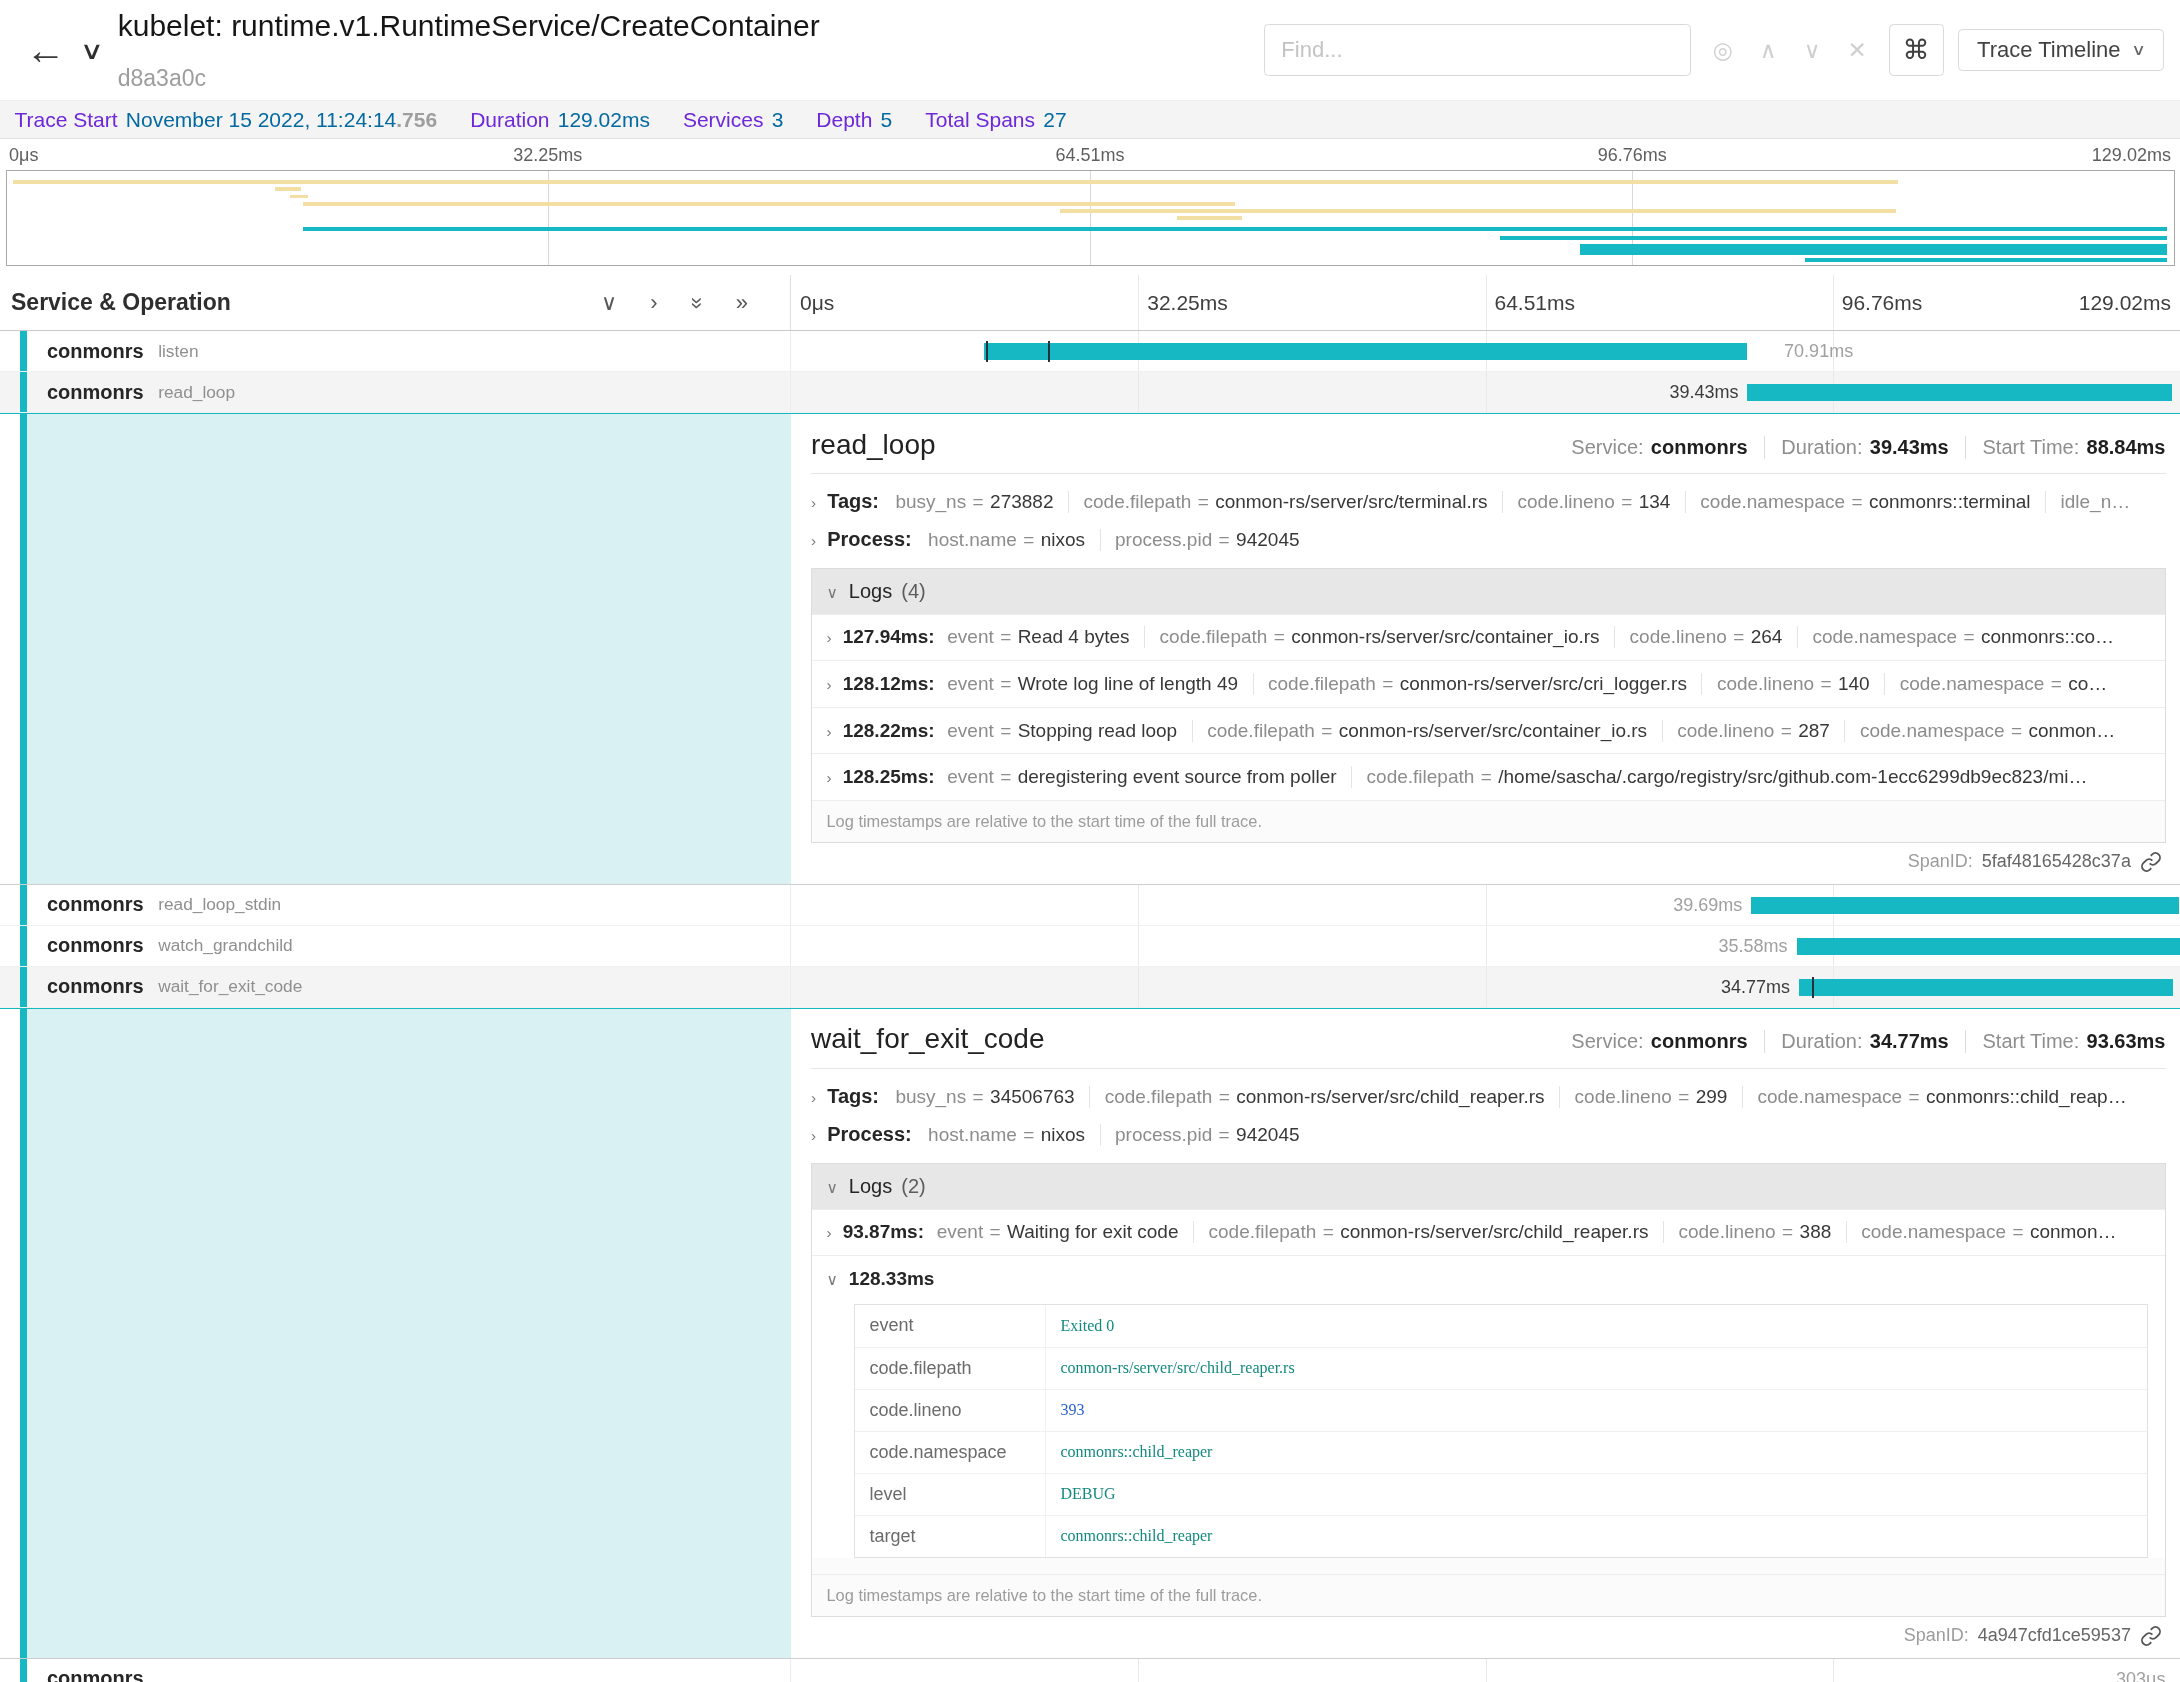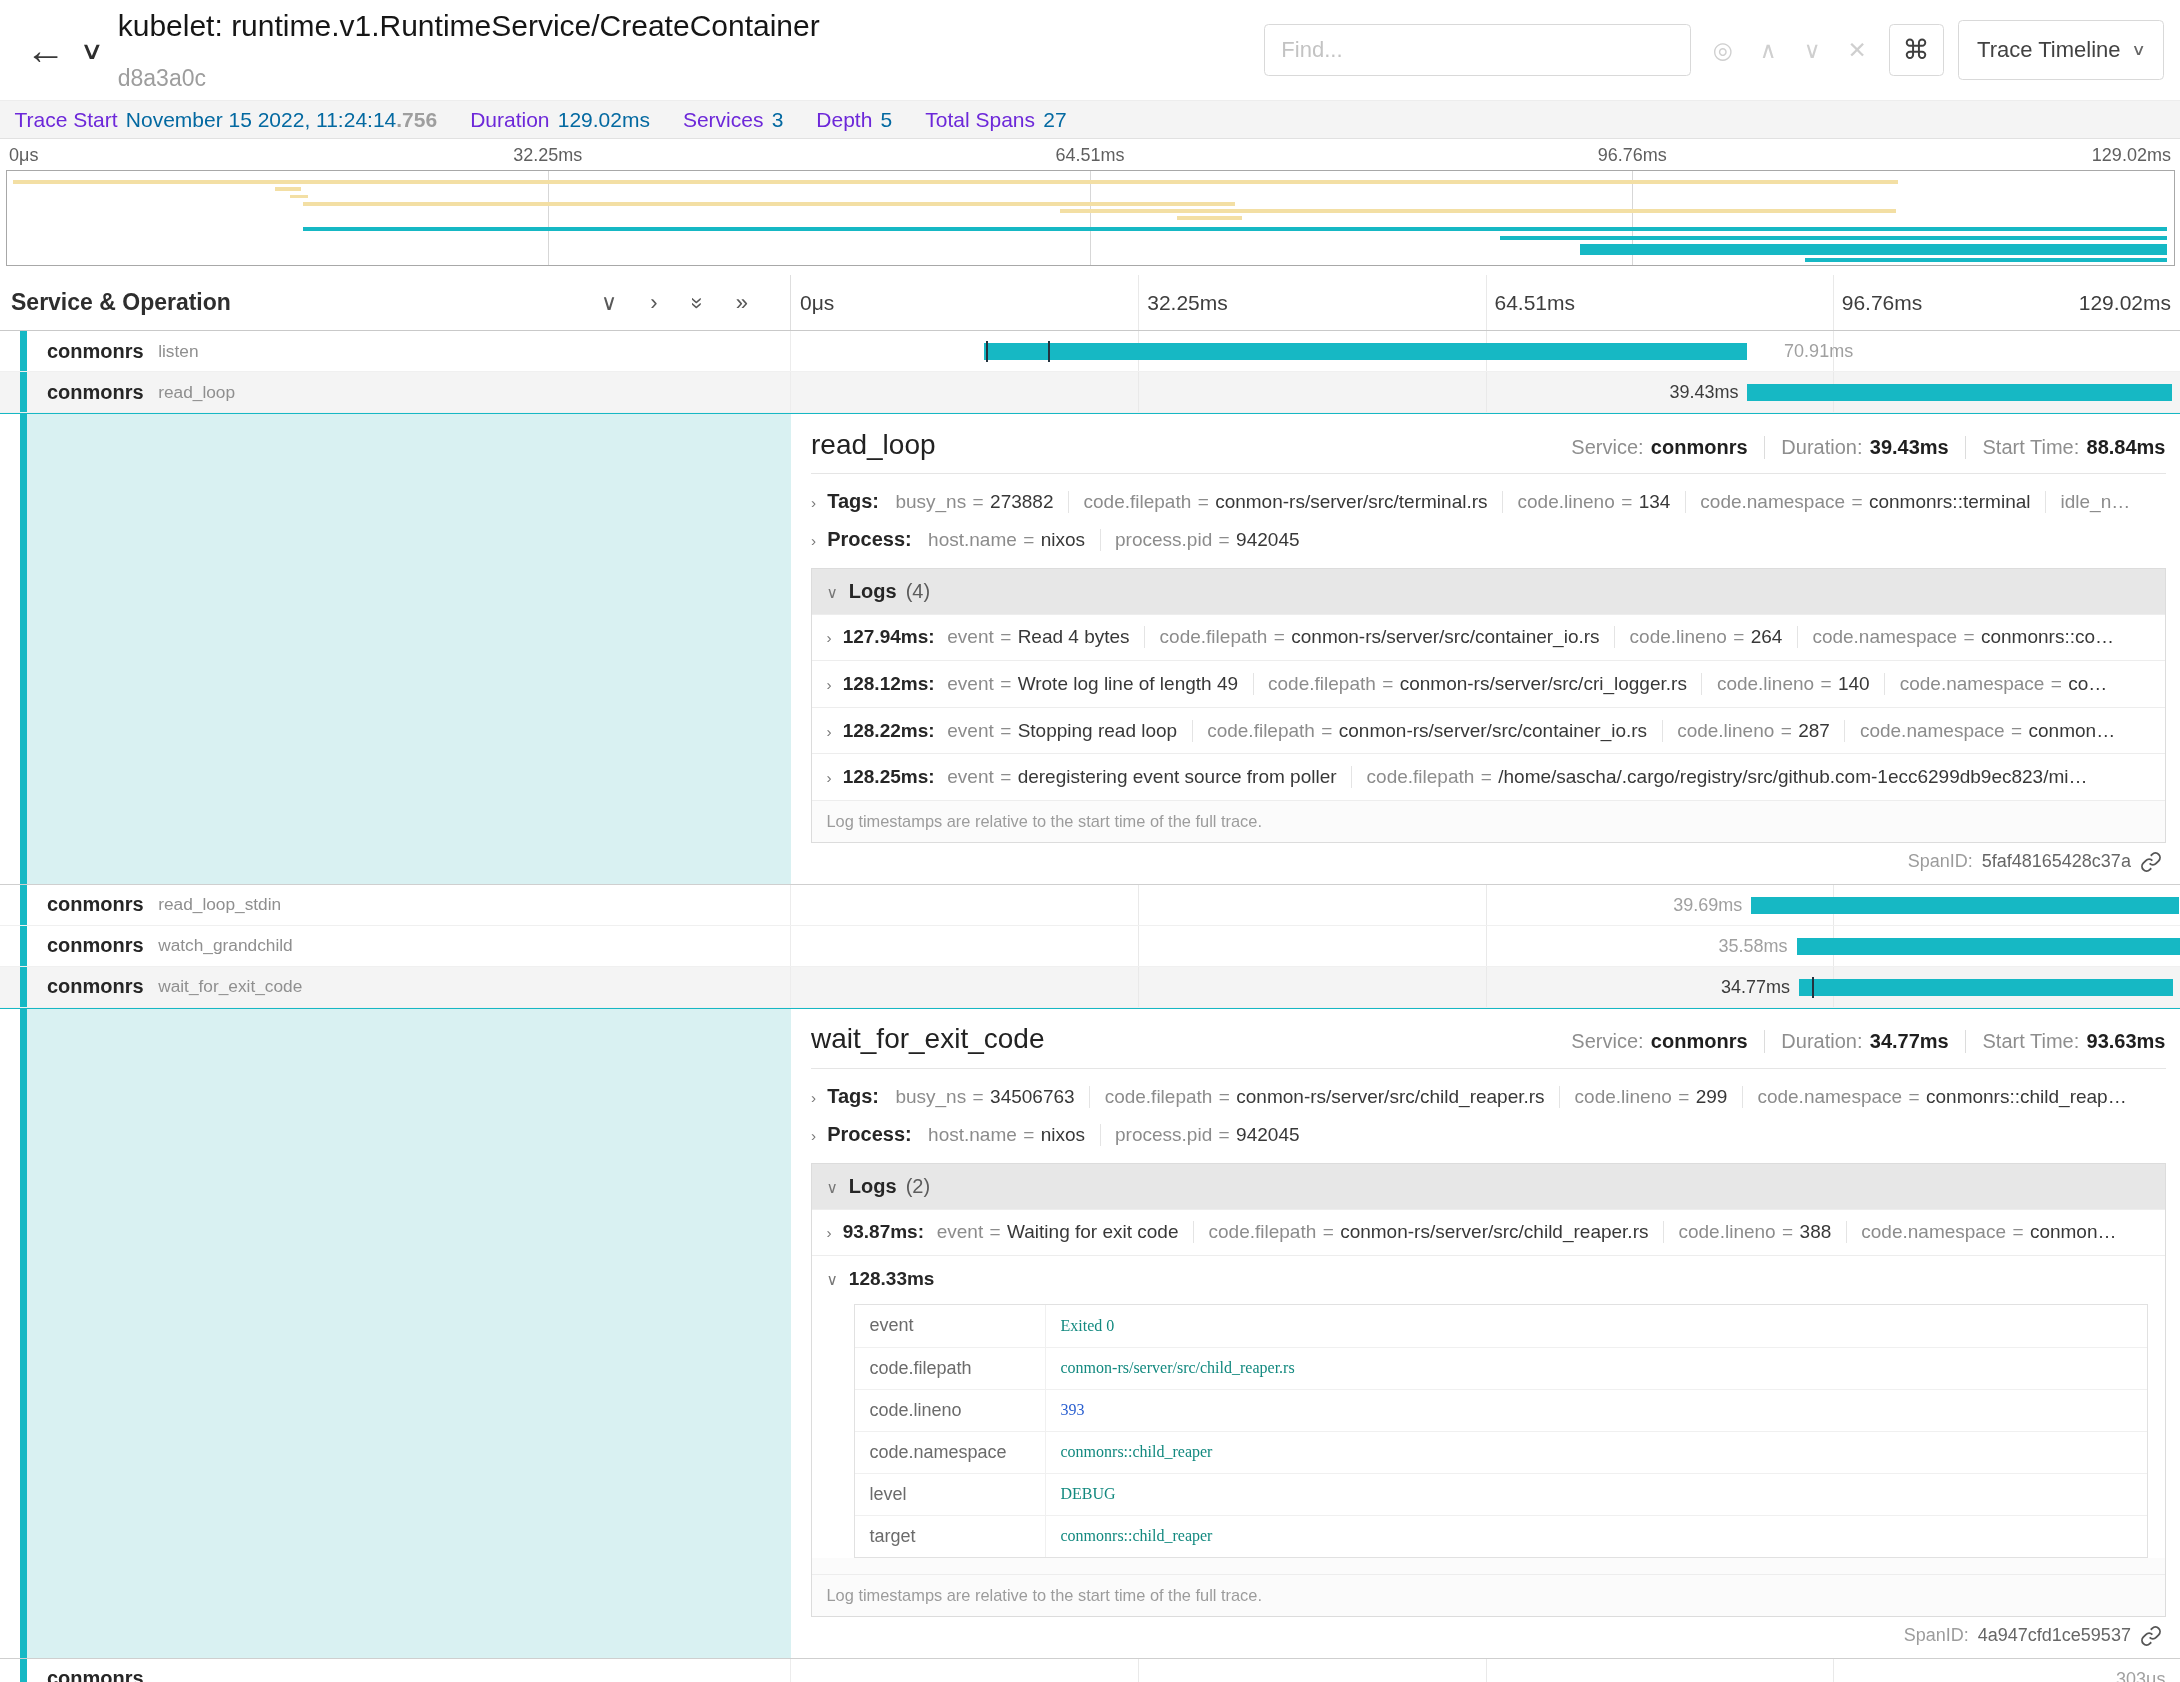--- a/index.html
+++ b/index.html
@@ -13,21 +13,21 @@
   .hdr-caret{font-size:24.5px;color:#2e2e2e;margin:0 16.4px 0 9px;display:inline-block;cursor:pointer;transform:scaleX(1.35)}
   .titles{line-height:1.15}
   .trace-title{font-size:30px;font-weight:500;color:#161616}
   .trace-id{font-size:23px;color:#9d9d9d;margin-top:21px}
   .hdr-right{margin-left:auto;display:flex;align-items:center;gap:14.5px}
   .find-input{width:427px;height:52px;border:0.9px solid #d9d9d9;border-radius:4.5px;font-size:22px;padding:0 16.4px;color:#444;outline:none}
   .find-input::placeholder{color:#c3c3c3}
   .find-icons{display:flex;align-items:center;gap:27px;font-size:23px;color:#cfcfcf;margin:0 7.3px}
   .find-icons span{cursor:pointer}
   .key-btn{width:55px;height:52px;border:0.9px solid #d9d9d9;border-radius:4.5px;font-size:27px;color:#3f3f3f;display:flex;align-items:center;justify-content:center;background:#fff}
-  .view-btn{height:60px;border:0.9px solid #d9d9d9;border-radius:4.5px;font-size:22px;color:#424242;padding:12px 18px;display:flex;align-items:center;gap:12.7px;background:#fff}
+  .view-btn{height:42px;border:0.9px solid #d9d9d9;border-radius:4.5px;font-size:22px;color:#424242;padding:12px 18px;display:flex;align-items:center;gap:12.7px;background:#fff}
   .vcaret{font-size:15.5px;color:#666;transform:scaleX(1.3)}
 
   
   .summary{height:39px;background:#f4f4f4;border-top:0.9px solid #ededed;border-bottom:0.9px solid #e1e1e1;display:flex;align-items:center;padding:0 14.5px;gap:33px;font-size:21px;white-space:nowrap}
   .sl{color:#6d28d9;margin-right:8.2px}
   .sv{color:#0369a1;font-weight:normal}
   .ss{color:#9e9e9e;font-weight:bold}
 
   
   .minimap{padding:5.5px 5.5px 0}
@@ -83,21 +83,21 @@
   .kv-line{display:flex;align-items:baseline;margin-top:15.5px;font-size:19px;white-space:nowrap;overflow:hidden;cursor:pointer}
   .chev{color:#777;font-size:15.5px;margin-right:11px;flex:none}
   .kv-title{font-weight:bold;color:#262626;margin-right:16.4px;font-size:20px}
   .pill{padding:0 14.5px;border-left:0.9px solid #e4e4e4;white-space:nowrap}
   .pill.nob{border-left:none;padding-left:0}
   .pk{color:#8c8c8c}
   .peq{color:#8c8c8c;margin:0 6.4px}
   .pv{color:#383838}
   .logs{border:0.9px solid #dcdcdc;margin-top:16.4px;background:#fbfbfb}
   .logs-head{background:#e7e7e7;padding:11px 14.5px;font-size:20px;display:flex;align-items:baseline;cursor:pointer}
-  .lh-title{font-weight:bold;color:#262626;margin-right:9px}
+  .lh-title{font-weight:normal;color:#262626;margin-right:9px}
   .lh-count{color:#5c5c5c}
   .log-entry{padding:11.8px 14.5px;border-top:0.9px solid #ededed;display:flex;align-items:baseline;font-size:19px;background:#fff;white-space:nowrap;overflow:hidden;cursor:pointer}
   .lts{font-weight:bold;color:#262626;margin-right:12.7px;flex:none}
   .log-exp{background:#fff;border-top:0.9px solid #ededed}
   .log-exp-head{padding:11.8px 14.5px;display:flex;align-items:baseline;font-size:19px;cursor:pointer}
   .kv-table{margin:1.8px 16.4px 16.4px 42px;border:0.9px solid #e1e1e1;background:#fff}
   .kvt-row{display:flex;border-top:0.9px solid #f0f0f0;min-height:42px;align-items:center}
   .kvt-row:first-child{border-top:none}
   .kvt-k{width:191px;flex:none;padding:0 14.5px;color:#6b6b6b;font-size:18px;border-right:0.9px solid #f0f0f0;align-self:stretch;display:flex;align-items:center}
   .kvt-v{padding:0 14.5px;font-family:Liberation Serif, serif;font-size:16px;color:var(--str)}

